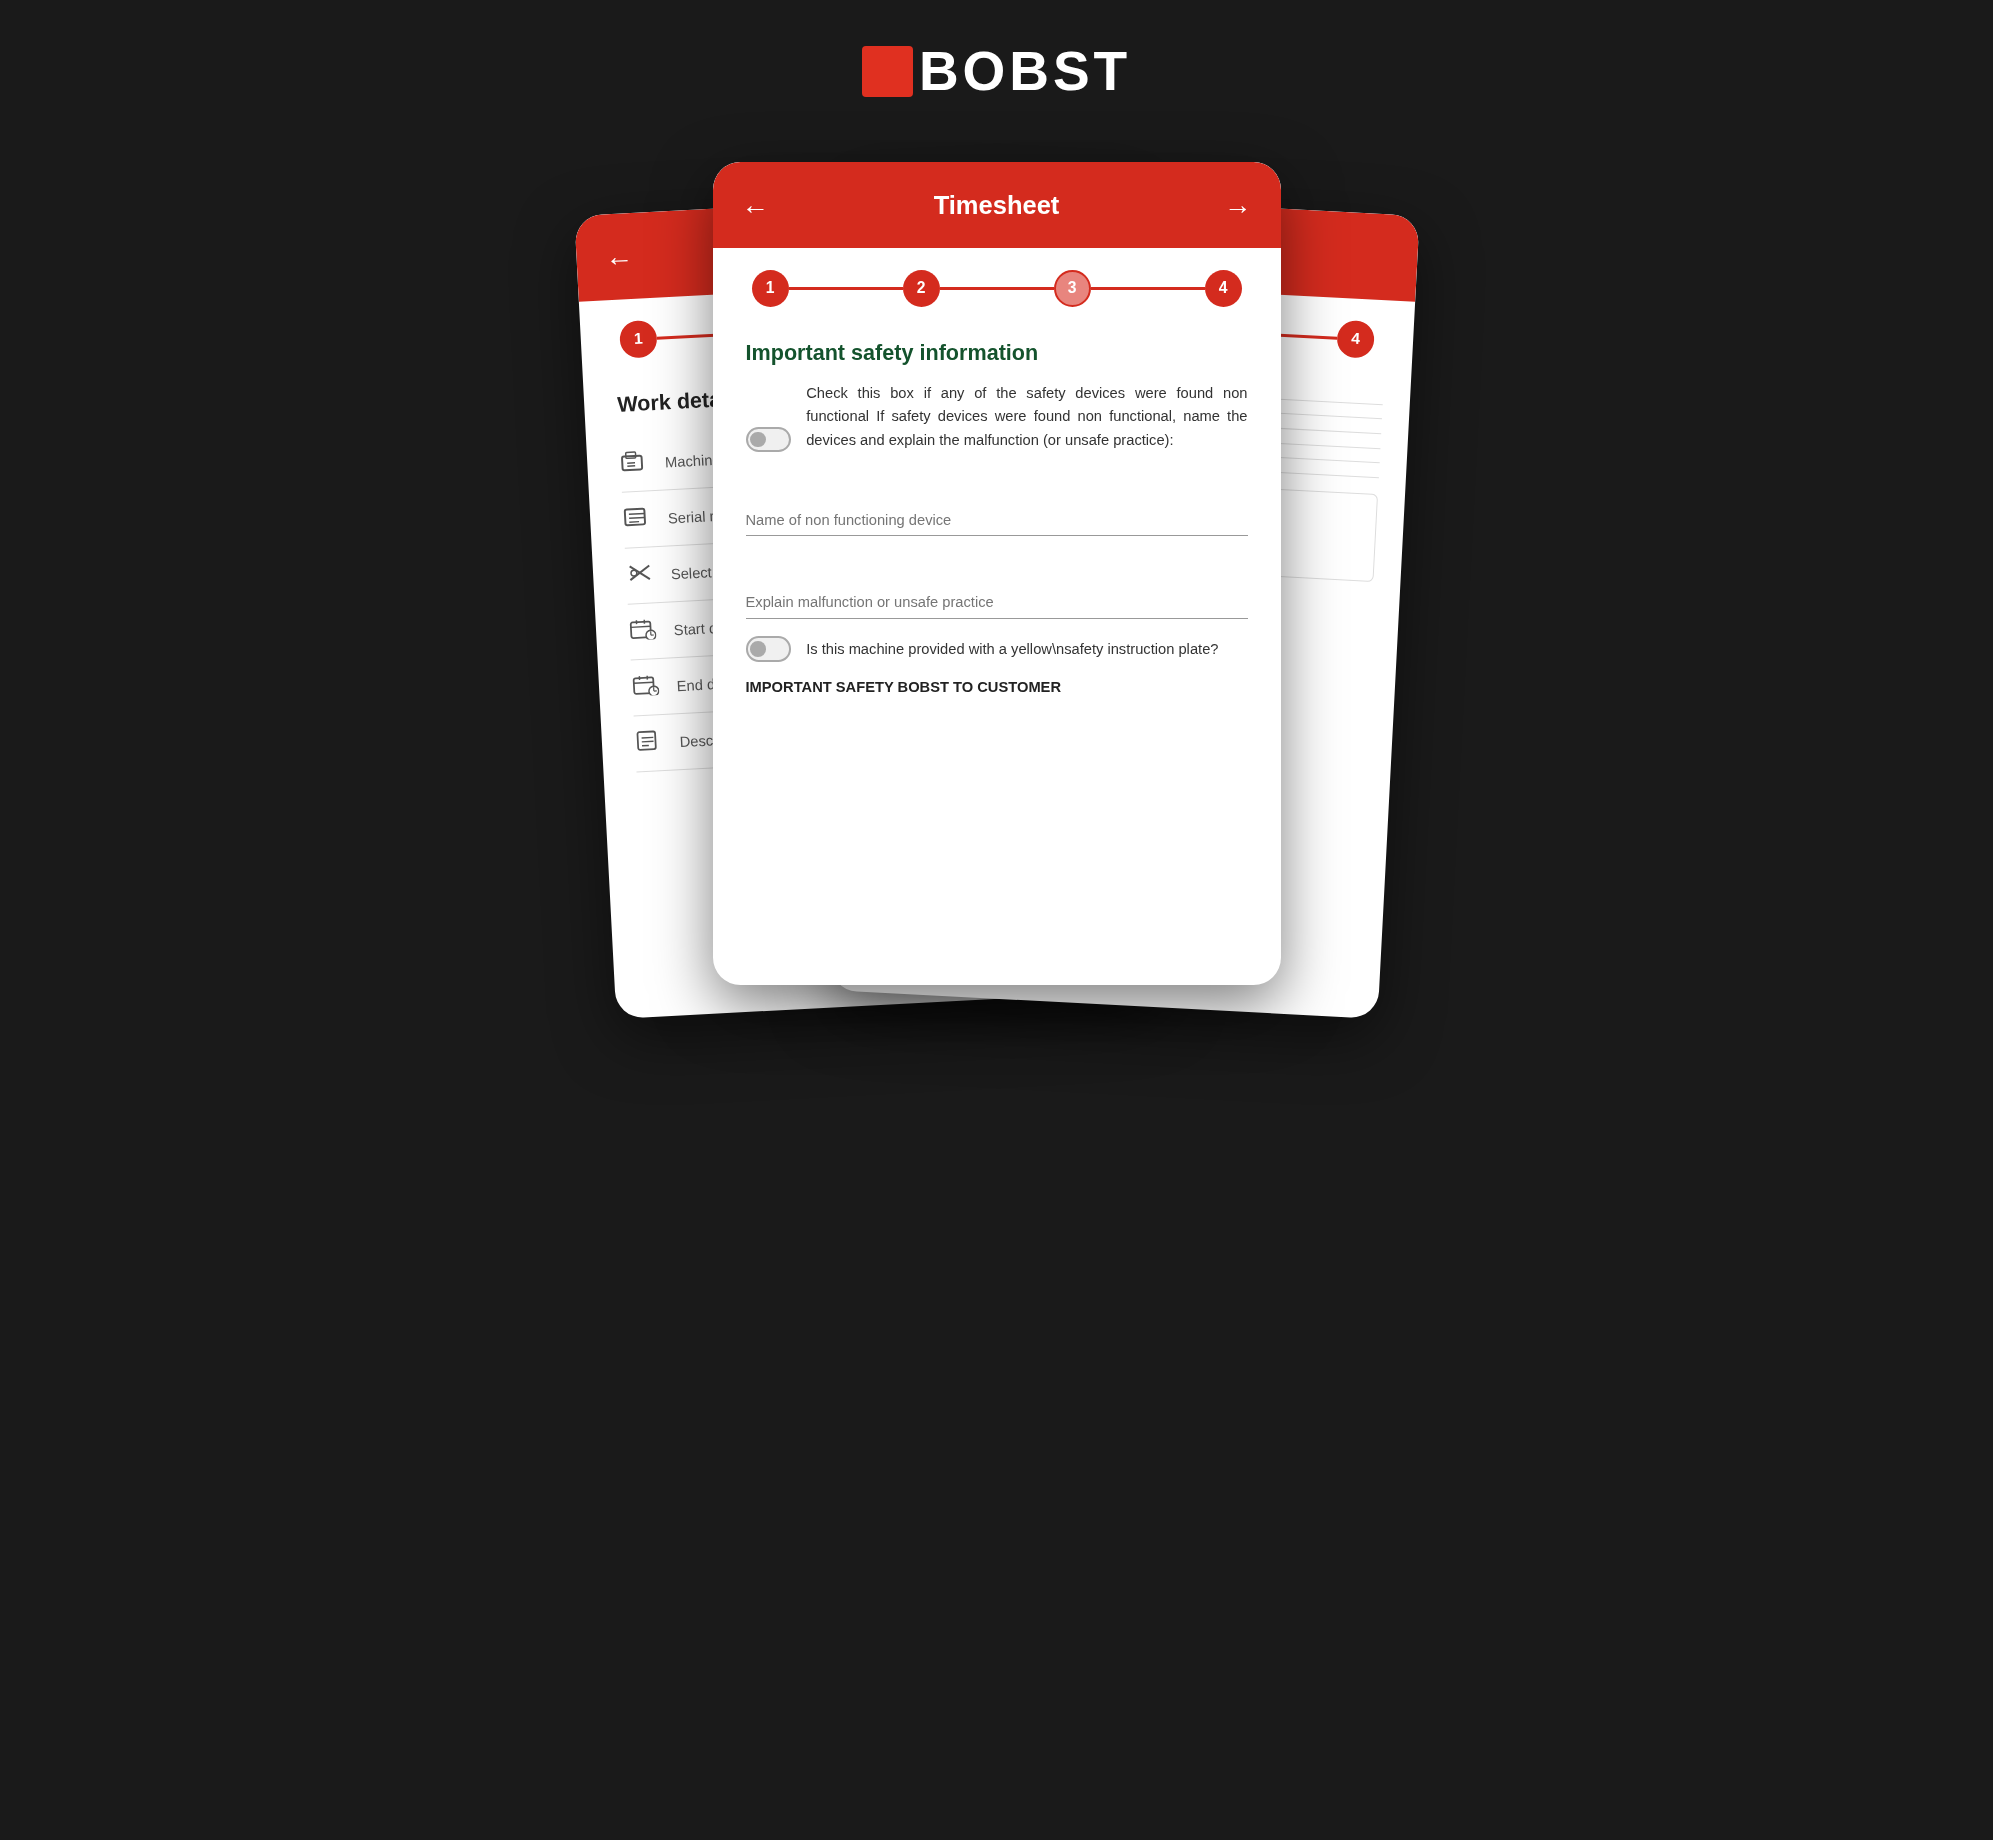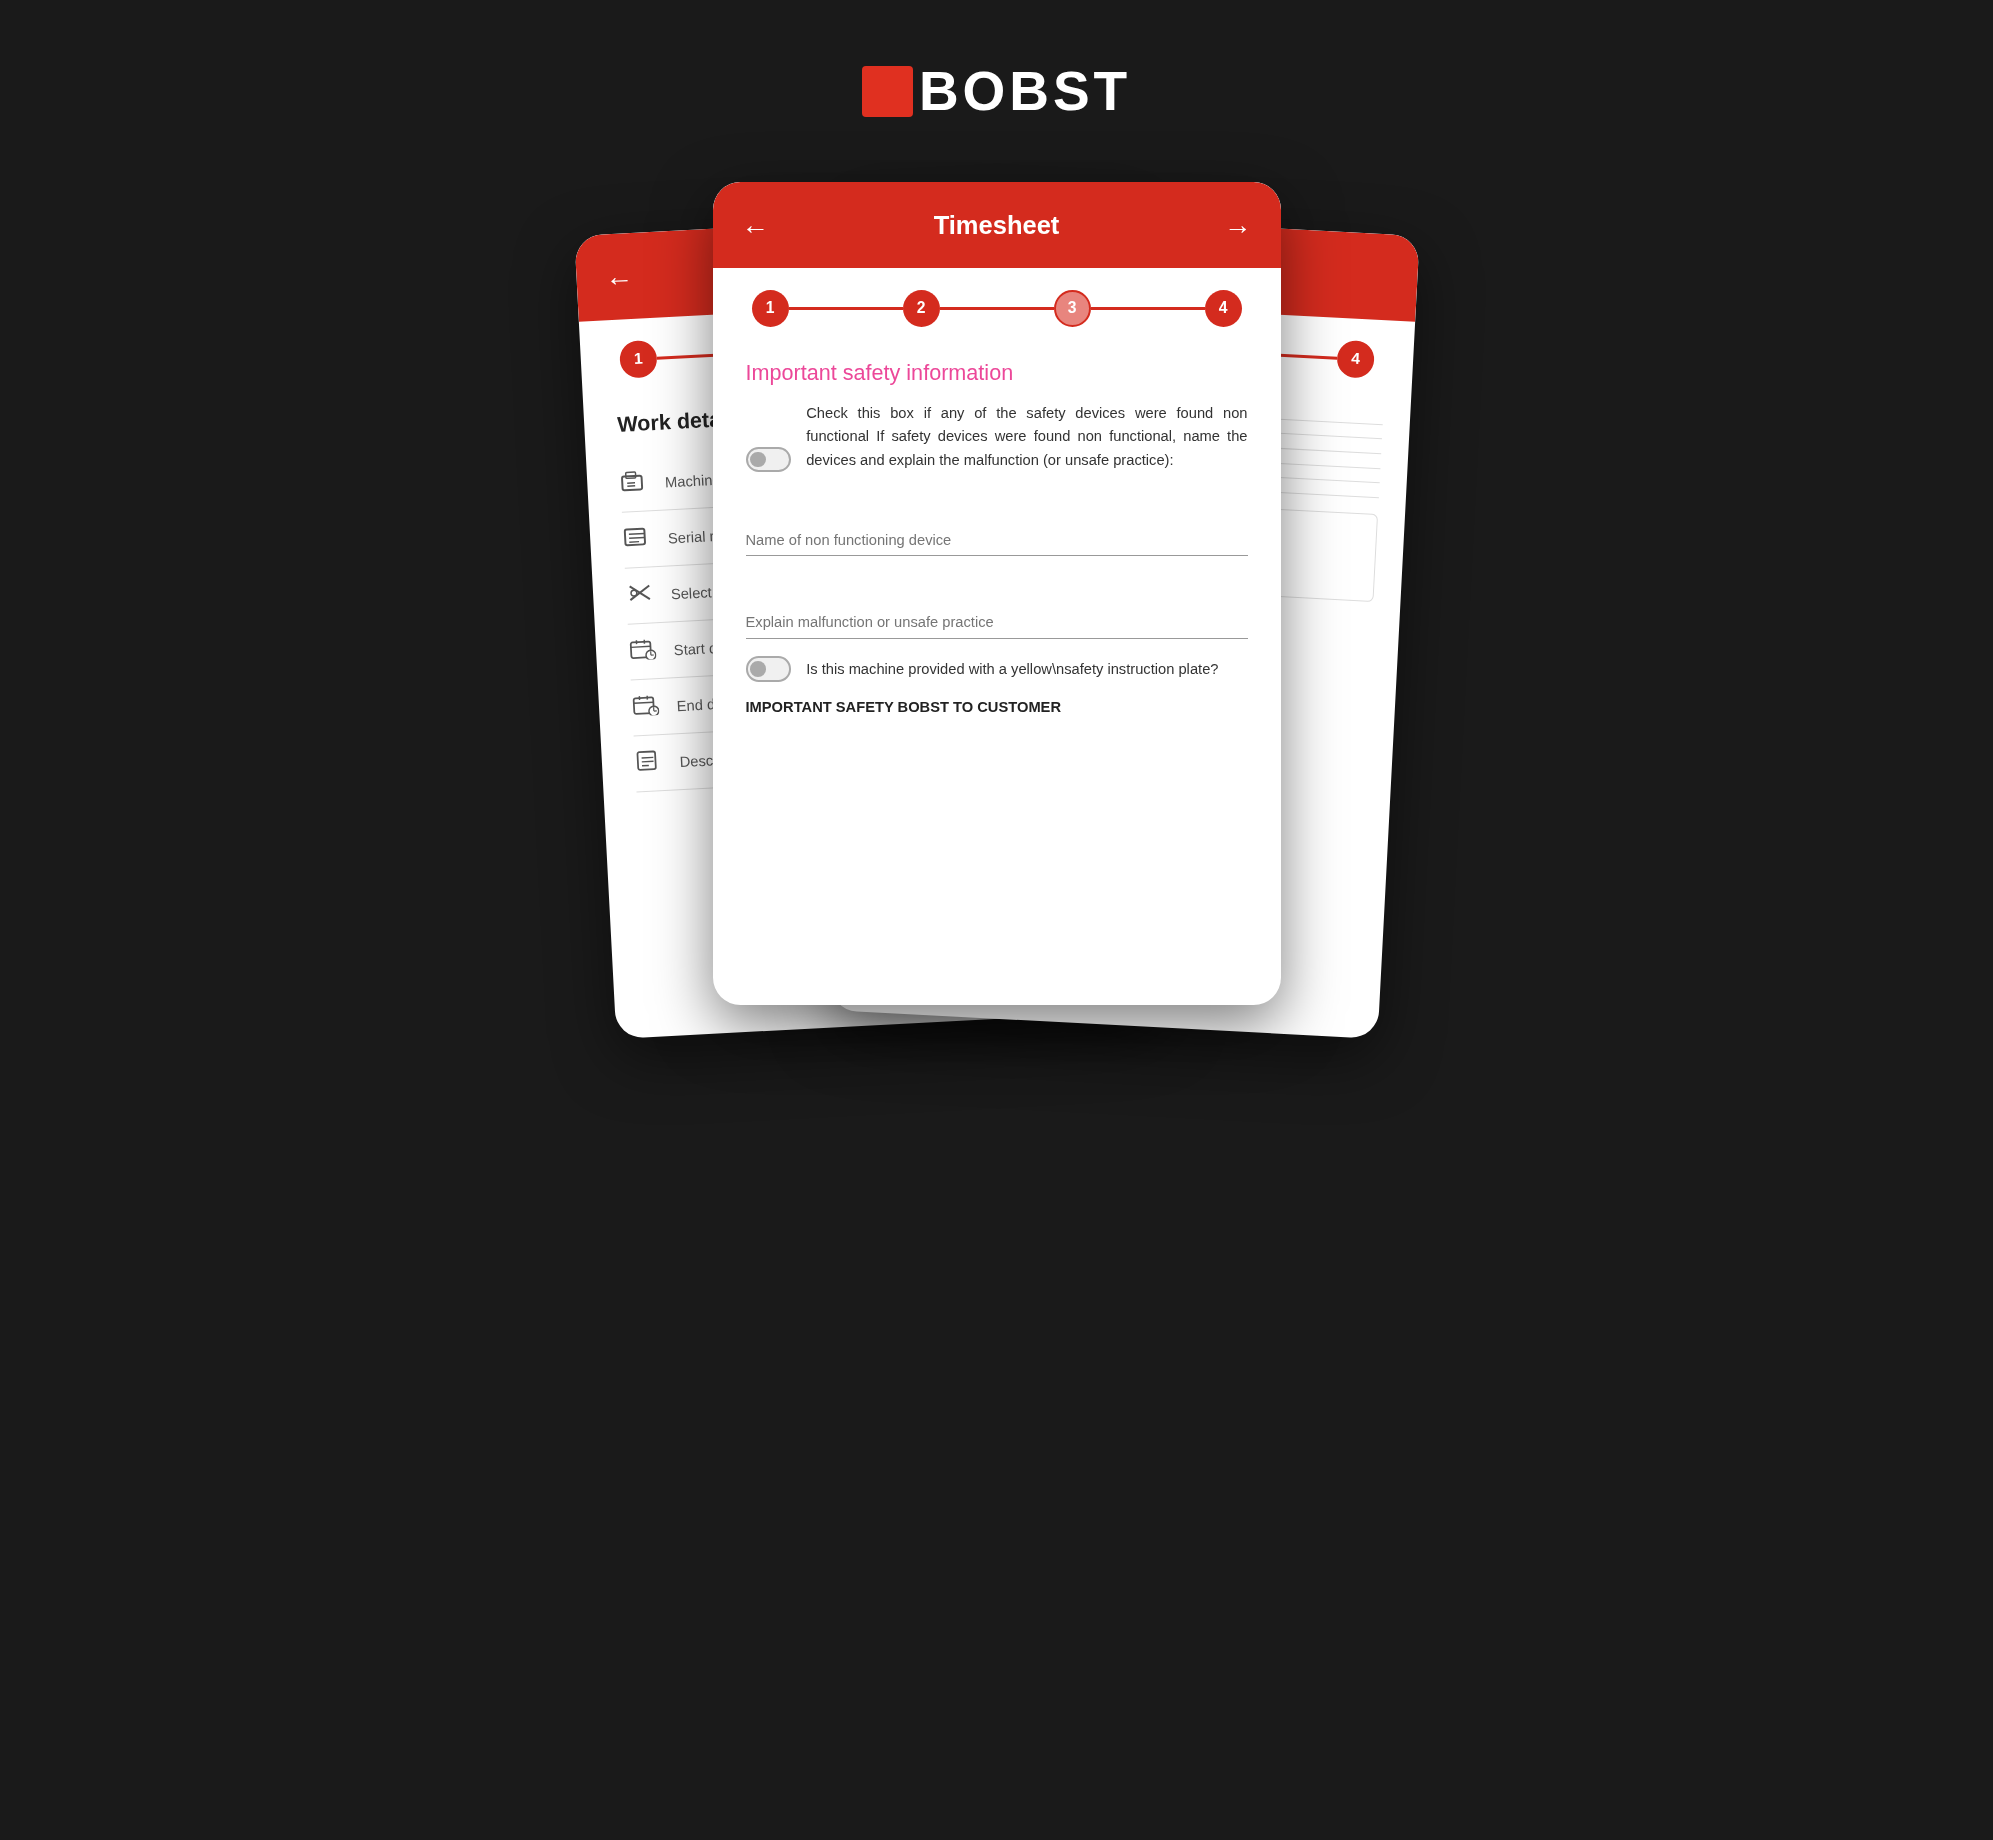--- a/index.html
+++ b/index.html
@@ -12,21 +12,20 @@
       align-items: center;
       padding: 39px 19.6px 59px;
     }
 
     
     .logo-area {
       display: flex;
       align-items: center;
       gap: 6px;
       margin-bottom: 59px;
-      margin-top: 20px;
     }
     .logo-square {
       width: 51px;
       height: 51px;
       background: #e03020;
       border-radius: 3.9px;
     }
     .logo-text {
       color: #ffffff;
       font-size: 55px;
@@ -141,22 +140,22 @@
 
     
     .card-body {
       padding: 23.5px 33px;
       overflow: hidden;
     }
 
     
     .section-title {
       font-size: 21.6px;
-      font-weight: 400;
-      color: #ec4899;
+      font-weight: 700;
+      color: #14532d;
       margin-bottom: 15.7px;
     }
     .section-body-text {
       font-size: 14.7px;
       color: #333;
       line-height: 1.7;
       text-align: justify;
       margin-bottom: 19.6px;
     }
 

